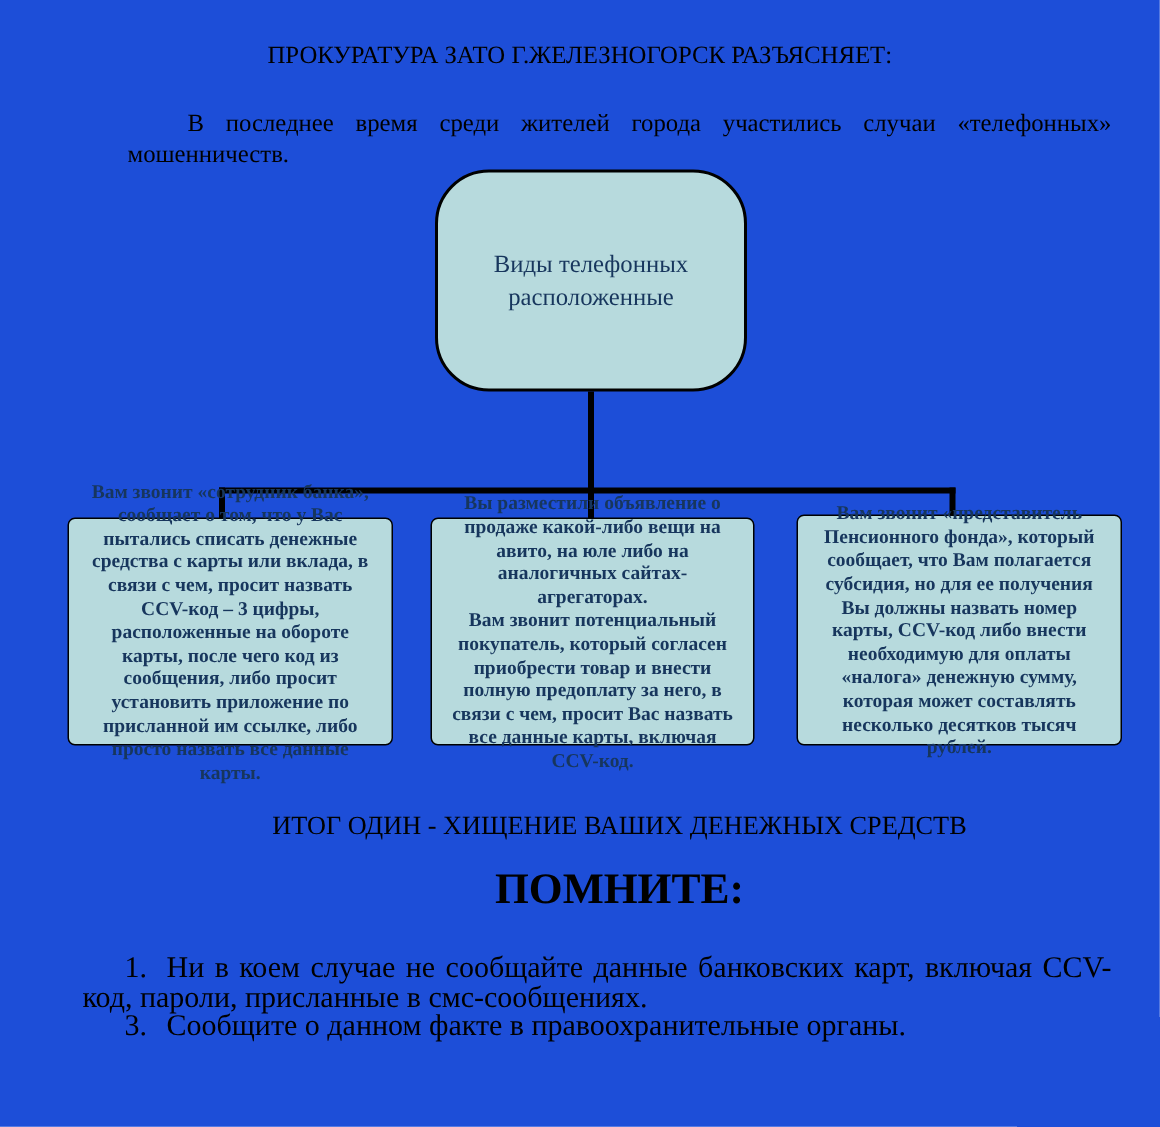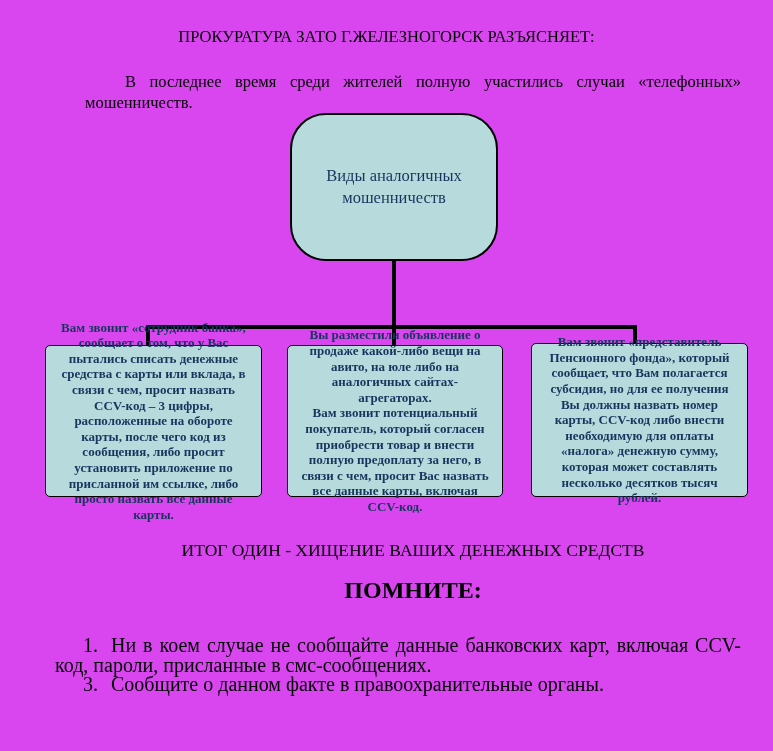--- a/index.html
+++ b/index.html
@@ -1,18 +1,18 @@
 <!DOCTYPE html>
 <html><head>
 <meta charset="utf-8">
 <style>
   html,body{margin:0;padding:0;}
   body{width:773px;height:751px;background:#ffffff;overflow:hidden;}
   .page{
-    position:relative;width:773px;height:751px;background:#d946ef;
+    position:relative;width:773px;height:751px;background:#1d4ed8;
     font-family:"Liberation Serif", serif;color:#000000;
   }
   .doc-title{
     position:absolute;top:27px;left:0;width:773px;
     text-align:center;font-size:16.5px;white-space:nowrap;
   }
   .intro{
     position:absolute;top:71px;left:85px;width:656px;
     font-size:16.5px;line-height:21px;text-align:justify;text-indent:40px;
   }
@@ -41,44 +41,44 @@
   .conn-h{left:146px;top:325px;width:491px;height:4px;}
   .conn-v-left{left:146px;top:325px;width:4px;height:22px;}
   .conn-v-right{left:633px;top:325px;width:4px;height:20px;}
   
   .result-heading{
     position:absolute;top:540px;left:85px;width:656px;
     text-align:center;font-weight:normal;font-size:17.5px;white-space:nowrap;
   }
   .remember-heading{
     position:absolute;top:577px;left:85px;width:656px;
-    text-align:center;font-weight:bold;font-size:24px;
+    text-align:center;font-weight:bold;font-size:29px;
   }
   .advice-list{
     position:absolute;top:636px;left:55px;width:686px;
     font-size:20px;line-height:19.5px;
   }
   .advice-item{text-align:justify;text-indent:28px;}
   .advice-item .marker{padding-right:13px;}
 </style>
 </head>
 <body>
 
 <div class="page">
 
   <div class="doc-title">ПРОКУРАТУРА ЗАТО Г.ЖЕЛЕЗНОГОРСК РАЗЪЯСНЯЕТ:</div>
 
-  <div class="intro">В последнее время среди жителей полную участились случаи «телефонных» мошенничеств.</div>
+  <div class="intro">В последнее время среди жителей города участились случаи «телефонных» мошенничеств.</div>
 
   <div class="conn conn-v-center"></div>
   <div class="conn conn-h"></div>
   <div class="conn conn-v-left"></div>
   <div class="conn conn-v-right"></div>
 
-  <div class="node root-node">Виды аналогичных мошенничеств</div>
+  <div class="node root-node">Виды телефонных расположенные</div>
 
   <div class="node branch-node branch-0">Вам звонит «сотрудник банка», сообщает о том, что у Вас пытались списать денежные средства с карты или вклада, в связи с чем, просит назвать CCV-код – 3 цифры, расположенные на обороте карты, после чего код из сообщения, либо просит установить приложение по присланной им ссылке, либо просто назвать все данные карты.</div>
   <div class="node branch-node branch-2">Вам звонит «представитель Пенсионного фонда», который сообщает, что Вам полагается субсидия, но для ее получения Вы должны назвать номер карты, CCV-код либо внести необходимую для оплаты «налога» денежную сумму, которая может составлять несколько десятков тысяч рублей.</div>
   <div class="node branch-node branch-1">Вы разместили объявление о продаже какой-либо вещи на авито, на юле либо на аналогичных сайтах-агрегаторах.
 Вам звонит потенциальный покупатель, который согласен приобрести товар и внести полную предоплату за него, в связи с чем, просит Вас назвать все данные карты, включая CCV-код.</div>
 
   <div class="result-heading">ИТОГ ОДИН - ХИЩЕНИЕ ВАШИХ ДЕНЕЖНЫХ СРЕДСТВ</div>
   <div class="remember-heading">ПОМНИТЕ:</div>
 
   <div class="advice-list">

